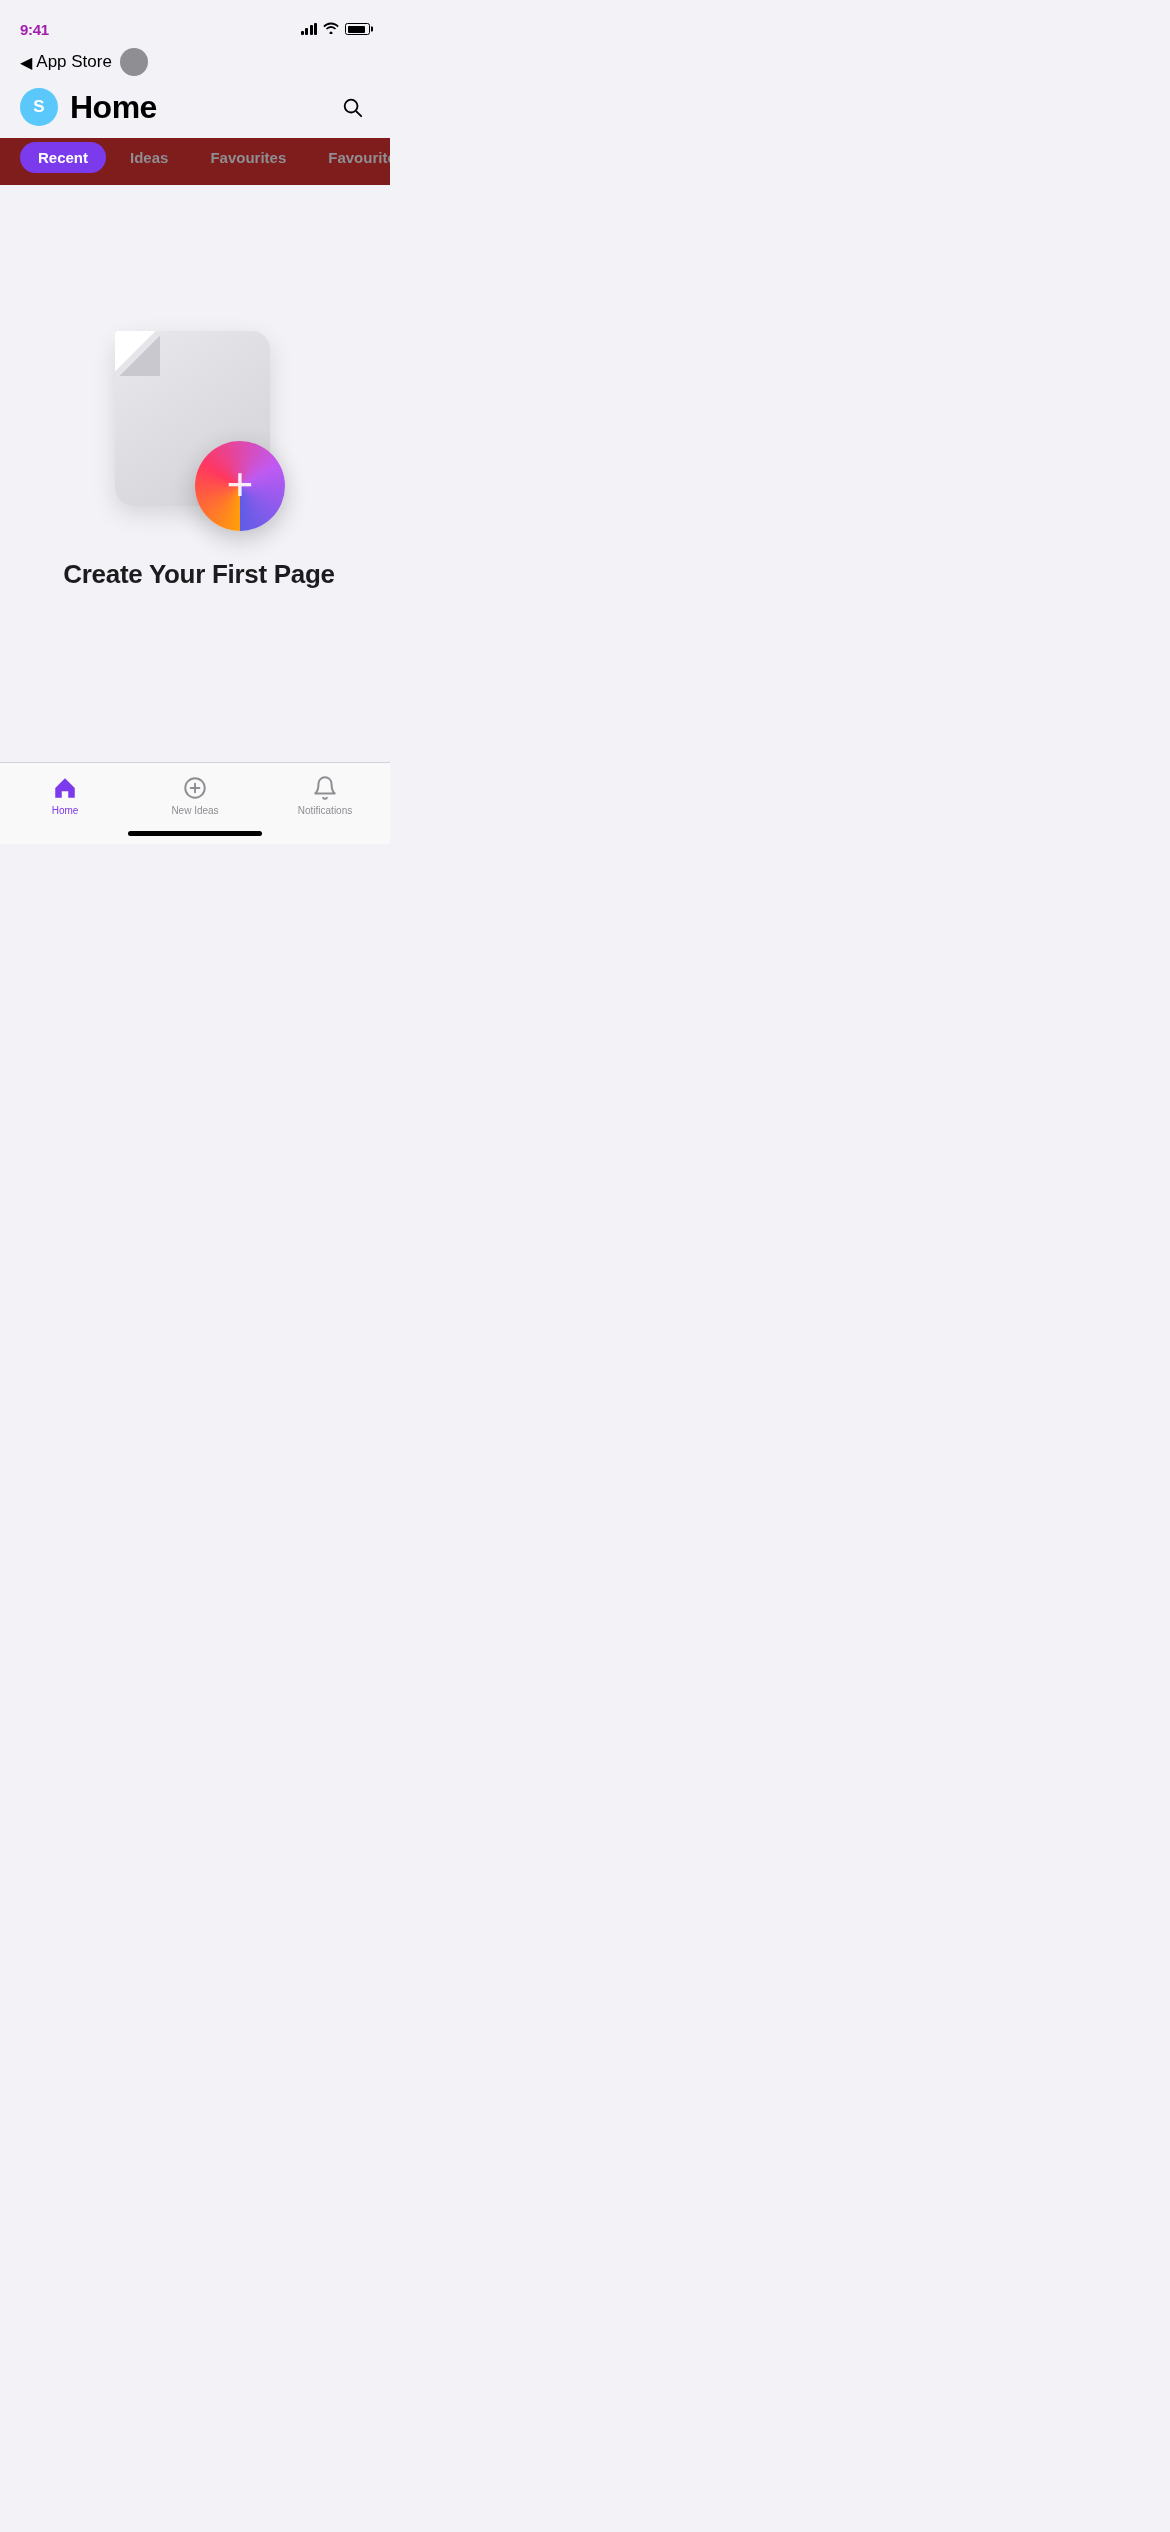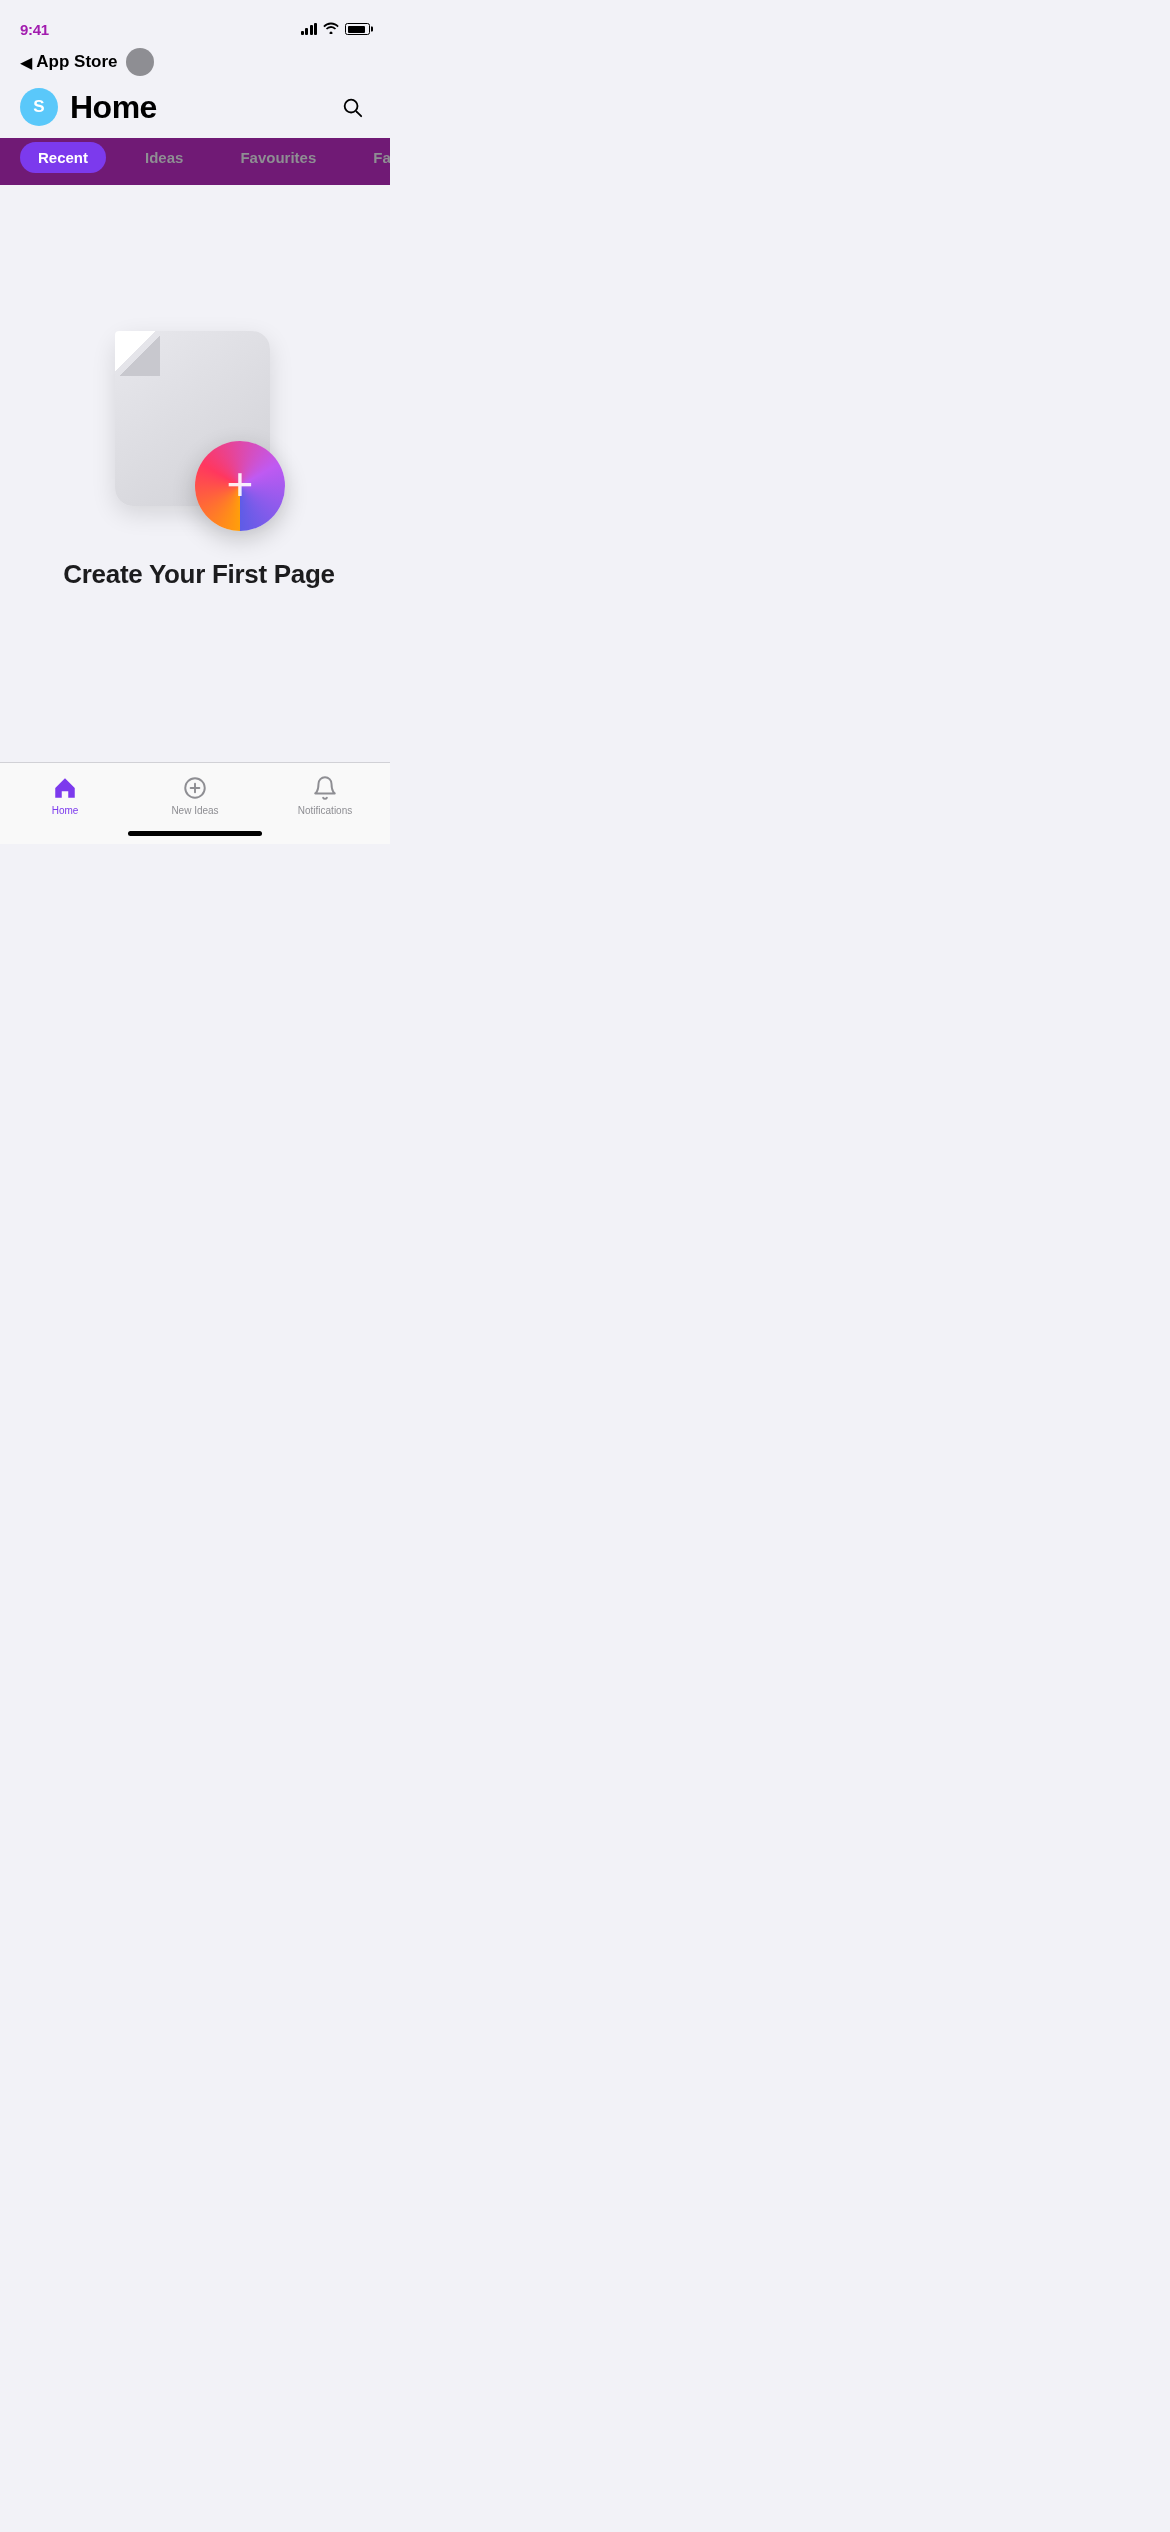--- a/index.html
+++ b/index.html
@@ -95,21 +95,21 @@
 
     .back-arrow {
       font-size: 16px;
       color: #000;
       margin-right: 4px;
     }
 
     .back-label {
       font-size: 17px;
       color: #000;
-      font-weight: 700;
+      font-weight: 400;
     }
 
     .back-circle {
       width: 28px;
       height: 28px;
       border-radius: 50%;
       background: #8e8e93;
       margin-left: 8px;
     }
 
@@ -162,22 +162,22 @@
     .search-icon-svg {
       width: 22px;
       height: 22px;
     }
 
     
     .tabs-container {
       display: flex;
       align-items: center;
       padding: 4px 20px 12px;
-      gap: 21px;
-      background: #701a75;
+      gap: 6px;
+      background: #7f1d1d;
       overflow-x: auto;
     }
 
     .tabs-container::-webkit-scrollbar { display: none; }
 
     .tab {
       padding: 7px 18px;
       border-radius: 20px;
       font-size: 15px;
       font-weight: 700;

